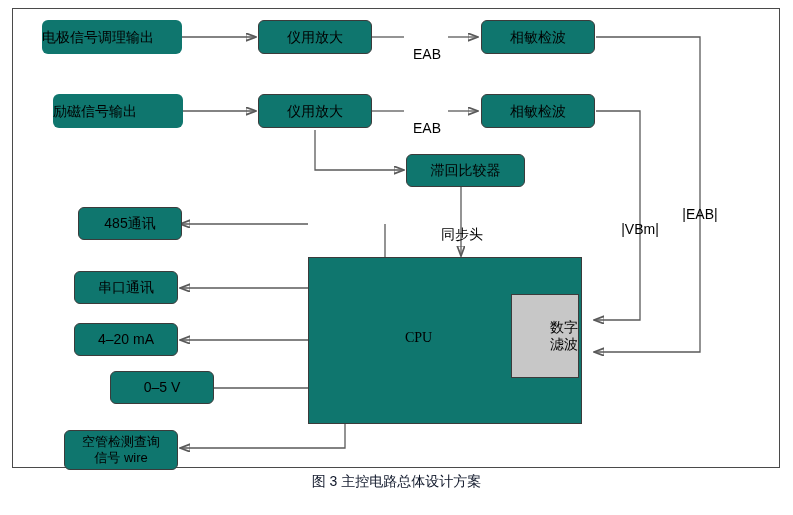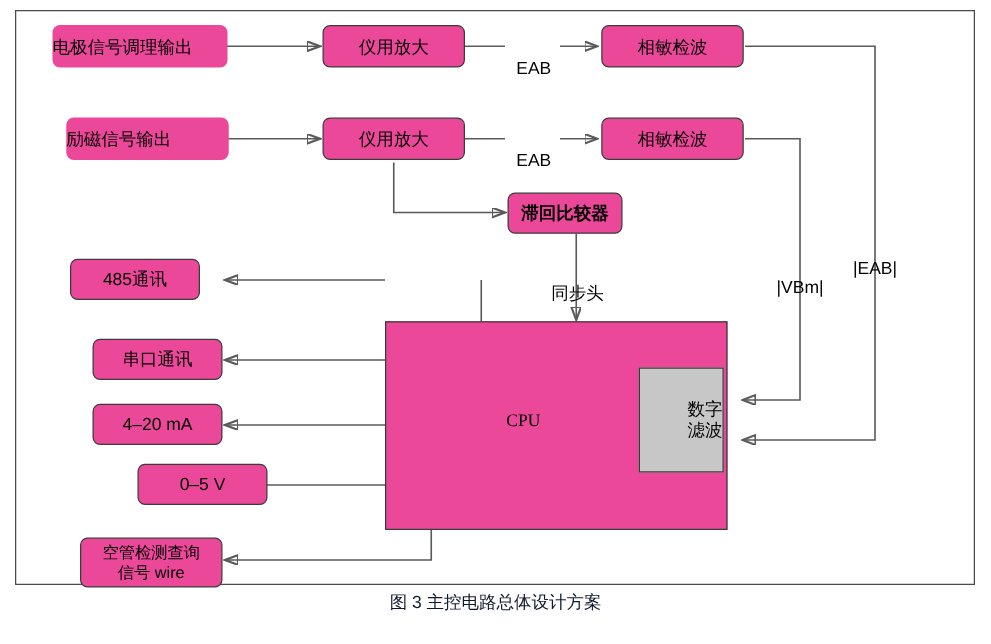--- a/index.html
+++ b/index.html
@@ -22,21 +22,21 @@
     width: 768px;
     height: 460px;
     border: 1px solid #4a4a4a;
     box-sizing: border-box;
   }
   .node {
     position: absolute;
     box-sizing: border-box;
     border: 1px solid #3b3b3b;
     border-radius: 6px;
-    background: #ec4899;
+    background: #0f766e;
     display: flex;
     align-items: center;
     justify-content: center;
     text-align: center;
     font-size: 14px;
     color: #000000;
     line-height: 1.2;
     white-space: pre-line;
   }
   .node.square {
@@ -133,34 +133,34 @@
   </div>
 
   <div class="node" style="left:258px; top:94px; width:114px; height:34px;">
     <span>仪用放大</span>
   </div>
 
   <div class="node" style="left:481px; top:94px; width:114px; height:34px;">
     <span>相敏检波</span>
   </div>
 
-  <div class="node" style="left:406px; top:154px; width:92px; height:33px;font-weight:bold;">
+  <div class="node" style="left:406px; top:154px; width:119px; height:33px;">
     <span>滞回比较器</span>
   </div>
 
   <div class="node square" style="left:308px; top:257px; width:274px; height:167px; align-items:center; justify-content:center;font-family:Liberation Serif, serif;">
     <span style="position:absolute; left:96px; top:72px;">CPU</span>
   </div>
 
   <div class="node square gray" style="left:511px; top:294px; width:68px; height:84px; font-size:14px;justify-content:flex-end;">
     <span>数字
 滤波</span>
   </div>
 
-  <div class="node" style="left:56px; top:207px; width:104px; height:33px;">
+  <div class="node" style="left:78px; top:207px; width:104px; height:33px;">
     <span>485通讯</span>
   </div>
 
   <div class="node" style="left:74px; top:271px; width:104px; height:33px;">
     <span>串口通讯</span>
   </div>
 
   <div class="node" style="left:74px; top:323px; width:104px; height:33px;text-align:center;">
     <span>4–20 mA</span>
   </div>

